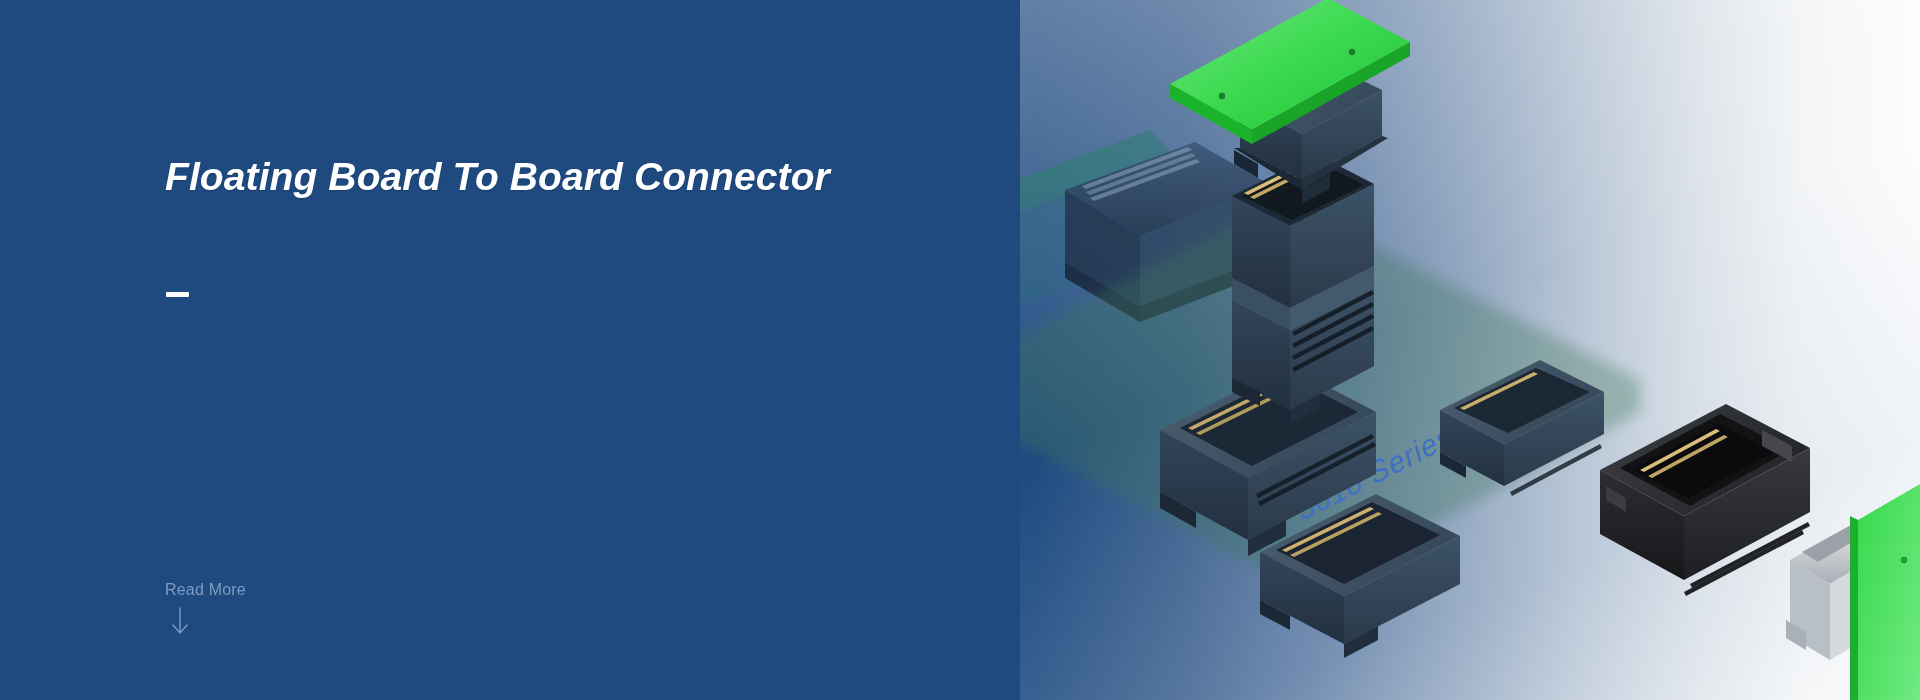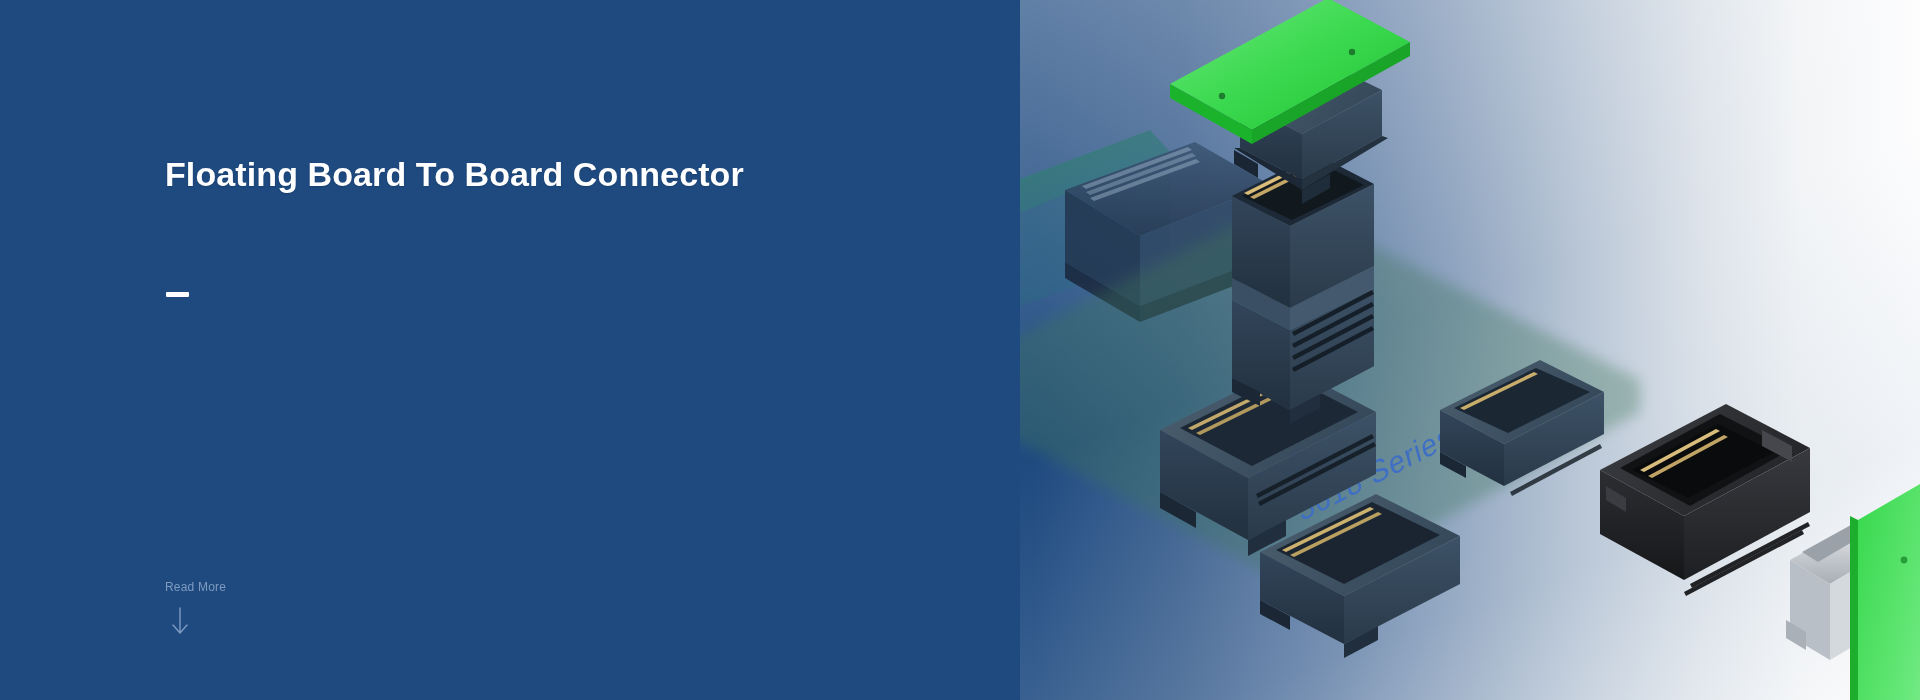--- a/index.html
+++ b/index.html
@@ -46,26 +46,27 @@
   .hero-copy {
     position:absolute;
     left:165px; top:0;
     width:560px; height:700px;
     z-index:6;
   }
   .hero-title {
     position:absolute; top:155px; left:0;
     width:760px;
     color:#ffffff;
-    font-size:34px;
+    font-size:39px;
     font-weight:700;
     letter-spacing:.1px;
     line-height:1.15;
     white-space:nowrap;
     text-shadow:0 1px 2px rgba(0,0,0,.16);
+    font-style:italic;
   }
   .accent-dash {
     position:absolute; top:292px; left:1px;
     width:23px; height:5px;
     background:#ffffff;
     border-radius:1px;
   }
   .hero-desc {
     position:absolute; top:316px; left:0;
     width:475px;
@@ -75,21 +76,21 @@
     font-weight:400;
     text-align:justify;
     text-shadow:0 1px 1px rgba(0,0,0,.12);
   }
 
   
   .read-more {
     position:absolute; top:580px; left:0;
     display:block;
     color:#7f9bc0;
-    font-size:12px;
+    font-size:16px;
     font-weight:400;
     text-decoration:none;
     line-height:1.2;
     letter-spacing:.2px;
   }
   .read-more-arrow {
     position:absolute; top:606px; left:4px;
     width:22px; height:32px;
     color:#7f9bc0;
   }

